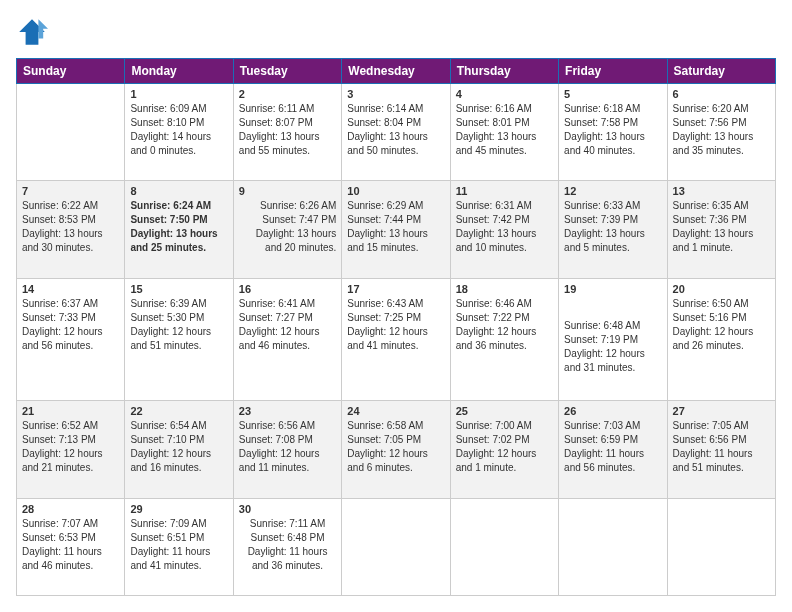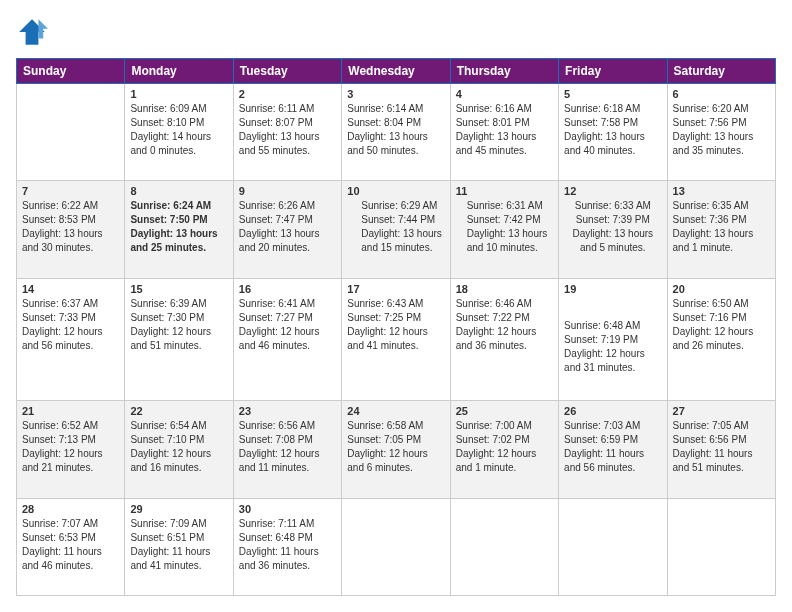--- a/index.html
+++ b/index.html
@@ -185,42 +185,42 @@
           </td>
           <td>
             <span class="day-number">8</span>
             <div class="day-info" style="white-space: pre-line; font-weight: bold;">Sunrise: 6:24 AM
 Sunset: 7:50 PM
 Daylight: 13 hours
 and 25 minutes.</div>
           </td>
           <td>
             <span class="day-number">9</span>
-            <div class="day-info" style="white-space: pre-line;">Sunrise: 6:26 AM
+            <div class="day-info" style="white-space: pre-line; text-align: right;">Sunrise: 6:26 AM
 Sunset: 7:47 PM
 Daylight: 13 hours
 and 20 minutes.</div>
           </td>
           <td>
             <span class="day-number">10</span>
-            <div class="day-info" style="white-space: pre-line; margin-left: 14px;">Sunrise: 6:29 AM
+            <div class="day-info" style="white-space: pre-line;">Sunrise: 6:29 AM
 Sunset: 7:44 PM
 Daylight: 13 hours
 and 15 minutes.</div>
           </td>
           <td>
             <span class="day-number">11</span>
-            <div class="day-info" style="white-space: pre-line; margin-left: 11px;">Sunrise: 6:31 AM
+            <div class="day-info" style="white-space: pre-line;">Sunrise: 6:31 AM
 Sunset: 7:42 PM
 Daylight: 13 hours
 and 10 minutes.</div>
           </td>
           <td>
             <span class="day-number">12</span>
-            <div class="day-info" style="white-space: pre-line; text-align: center;">Sunrise: 6:33 AM
+            <div class="day-info" style="white-space: pre-line;">Sunrise: 6:33 AM
 Sunset: 7:39 PM
 Daylight: 13 hours
 and 5 minutes.</div>
           </td>
           <td>
             <span class="day-number">13</span>
             <div class="day-info" style="white-space: pre-line;">Sunrise: 6:35 AM
 Sunset: 7:36 PM
 Daylight: 13 hours
 and 1 minute.</div>
@@ -230,21 +230,21 @@
           <td>
             <span class="day-number">14</span>
             <div class="day-info" style="white-space: pre-line;">Sunrise: 6:37 AM
 Sunset: 7:33 PM
 Daylight: 12 hours
 and 56 minutes.</div>
           </td>
           <td>
             <span class="day-number">15</span>
             <div class="day-info" style="white-space: pre-line;">Sunrise: 6:39 AM
-Sunset: 7:30 PM
+Sunset: 5:30 PM
 Daylight: 12 hours
 and 51 minutes.</div>
           </td>
           <td>
             <span class="day-number">16</span>
             <div class="day-info" style="white-space: pre-line;">Sunrise: 6:41 AM
 Sunset: 7:27 PM
 Daylight: 12 hours
 and 46 minutes.</div>
           </td>
@@ -265,21 +265,21 @@
           <td>
             <span class="day-number">19</span>
             <div class="day-info" style="white-space: pre-line; margin-top: 24px;">Sunrise: 6:48 AM
 Sunset: 7:19 PM
 Daylight: 12 hours
 and 31 minutes.</div>
           </td>
           <td>
             <span class="day-number">20</span>
             <div class="day-info" style="white-space: pre-line;">Sunrise: 6:50 AM
-Sunset: 7:16 PM
+Sunset: 5:16 PM
 Daylight: 12 hours
 and 26 minutes.</div>
           </td>
         </tr>
         <tr class="row-shaded">
           <td>
             <span class="day-number">21</span>
             <div class="day-info" style="white-space: pre-line;">Sunrise: 6:52 AM
 Sunset: 7:13 PM
 Daylight: 12 hours
@@ -338,21 +338,21 @@
           </td>
           <td>
             <span class="day-number">29</span>
             <div class="day-info" style="white-space: pre-line;">Sunrise: 7:09 AM
 Sunset: 6:51 PM
 Daylight: 11 hours
 and 41 minutes.</div>
           </td>
           <td>
             <span class="day-number">30</span>
-            <div class="day-info" style="white-space: pre-line;">Sunrise: 7:11 AM
+            <div class="day-info" style="white-space: pre-line; text-align: center;">Sunrise: 7:11 AM
 Sunset: 6:48 PM
 Daylight: 11 hours
 and 36 minutes.</div>
           </td>
           <td class="empty-cell"></td>
           <td class="empty-cell"></td>
           <td class="empty-cell"></td>
           <td class="empty-cell"></td>
         </tr>
       </tbody>

